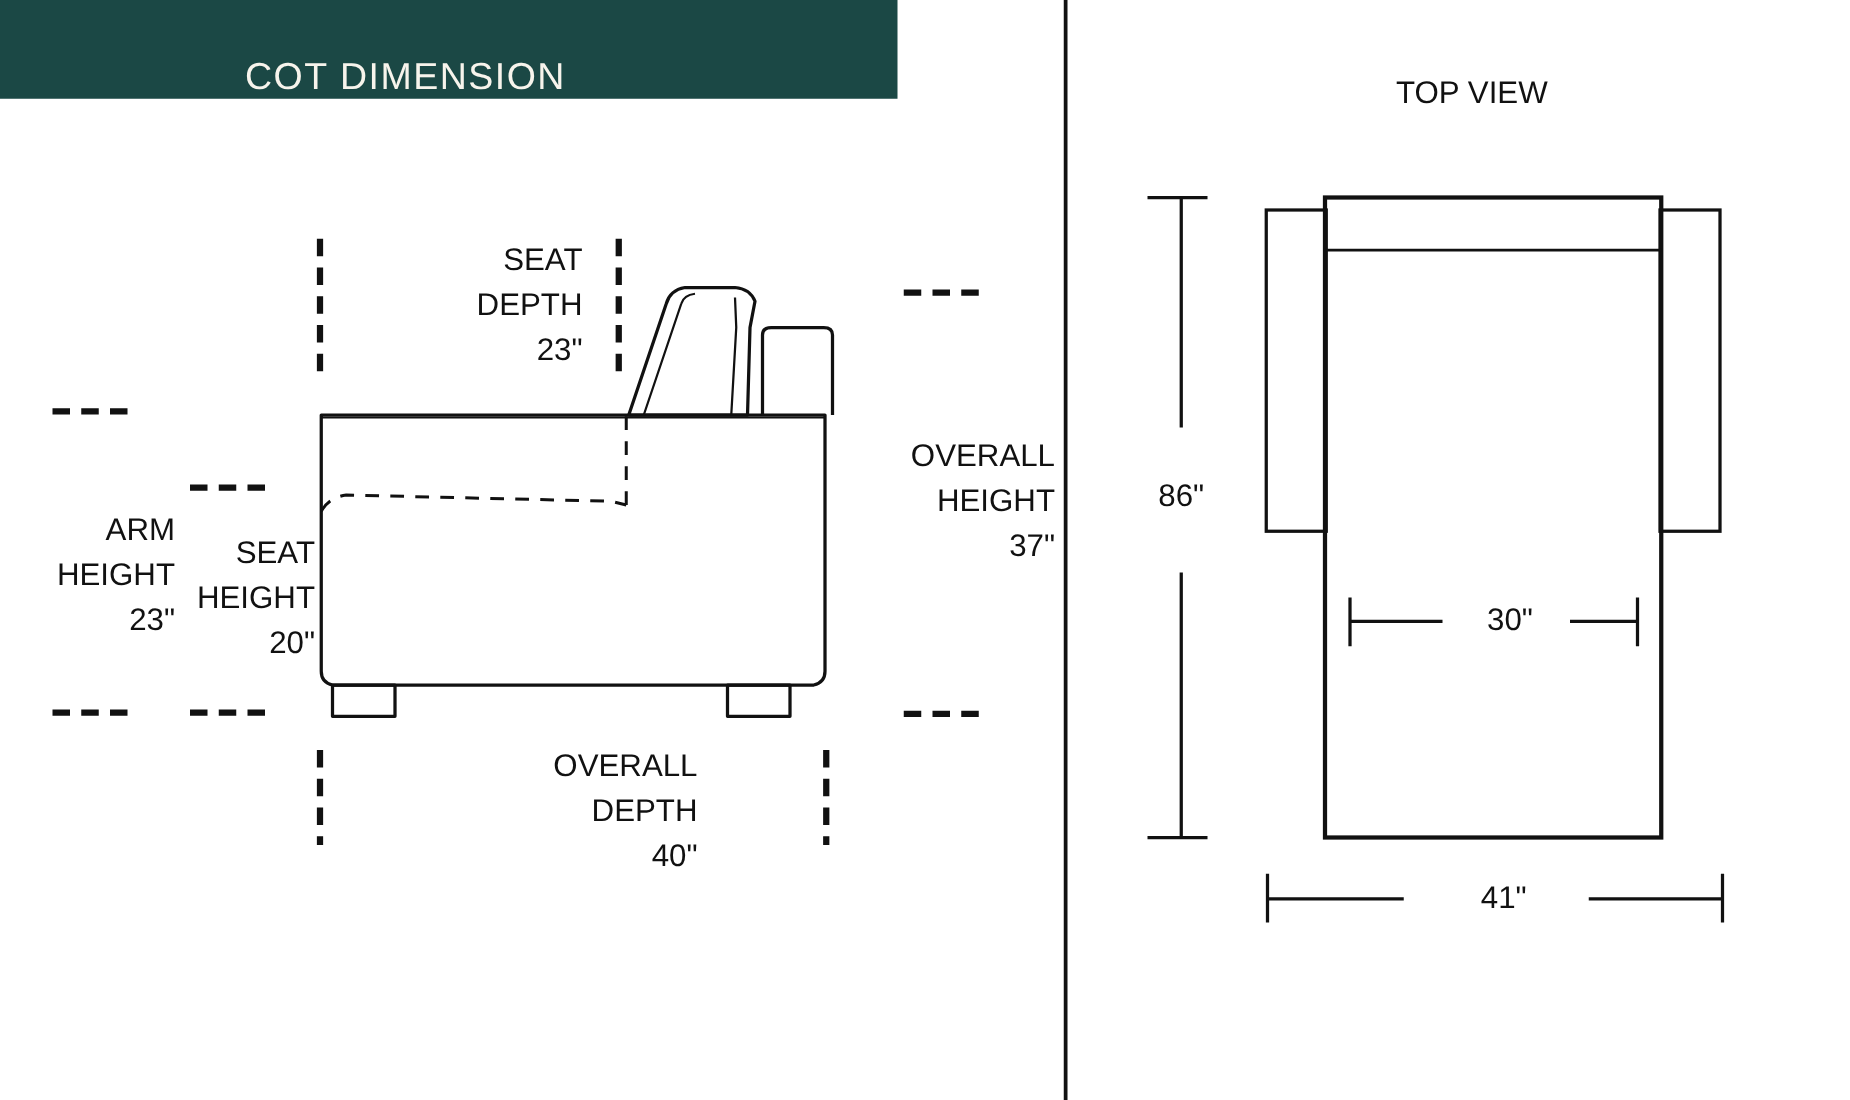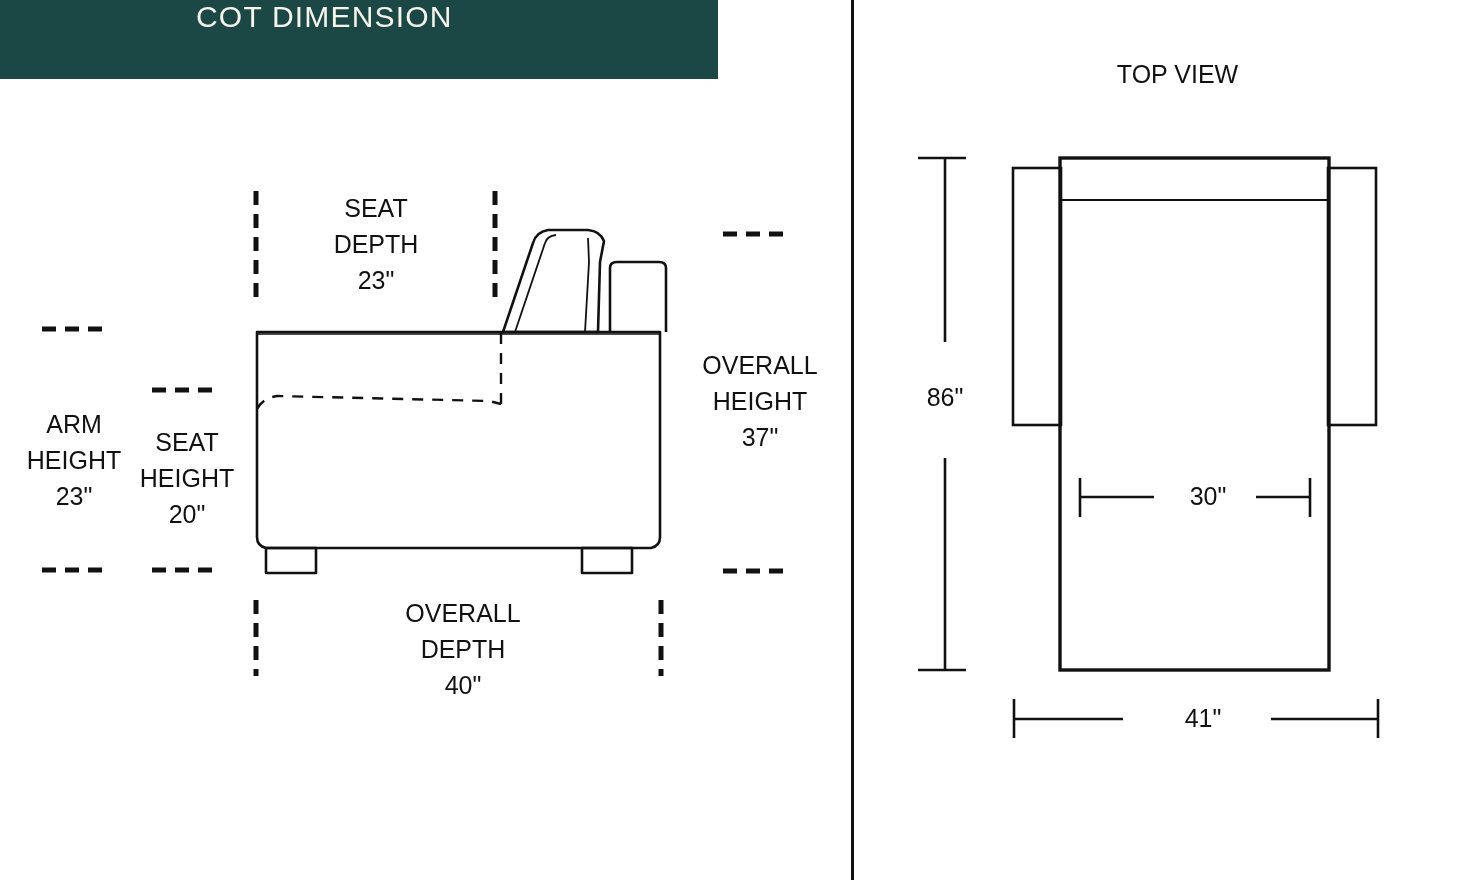--- a/index.html
+++ b/index.html
@@ -17,21 +17,21 @@
     background: #ffffff;
   }
 
   
   #title-banner {
     position: absolute;
     left: 0; top: 0;
     width: 718px; height: 79px;
     background: #1b4845;
     display: flex;
-    align-items: flex-start;
+    align-items: flex-end;
   }
   #title-text {
     color: #f7f4ec;
     font-size: 30px;
     letter-spacing: 1.2px;
     margin-left: 196px;
     font-weight: 400;
     white-space: nowrap;
   }
 
@@ -45,21 +45,21 @@
 
   
   .layer { position: absolute; left: 0; top: 0; }
 
   
   .dim-label {
     position: absolute;
     color: #111111;
     font-size: 25px;
     line-height: 36px;
-    text-align: center;
+    text-align: right;
     white-space: pre;
   }
   .view-title {
     position: absolute;
     color: #111111;
     font-size: 25px;
     line-height: 30px;
     text-align: center;
     white-space: nowrap;
   }

